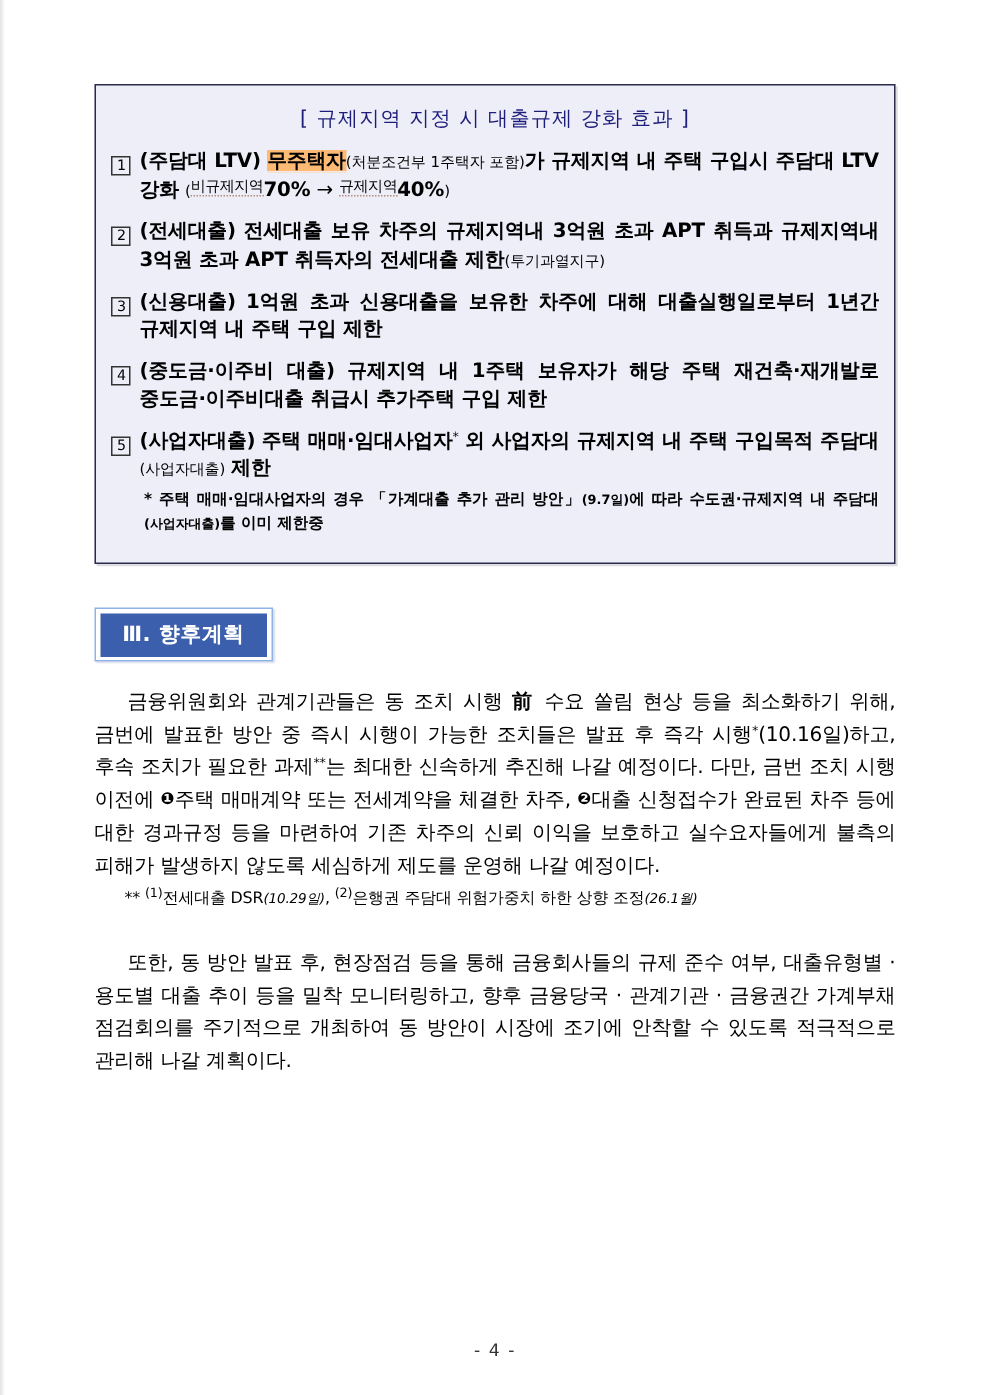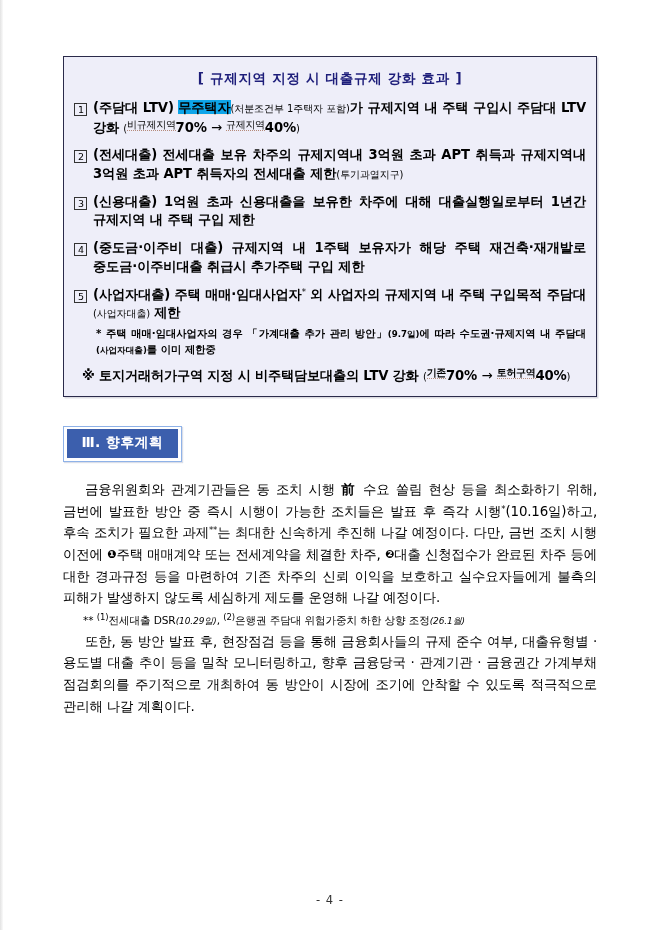--- a/index.html
+++ b/index.html
@@ -40,21 +40,21 @@
   .reg-box {
     border: 1.6px solid #2a2a4a;
     background: #eeeef9;
     padding: 10px 10px 9px 10px;
     box-sizing: border-box;
     box-shadow: 1.5px 1.5px 0 rgba(140,140,160,0.30);
   }
   .box-title {
     text-align: center;
     color: #1d1d7a;
-    font-weight: bold;
+    font-weight: normal;
     font-size: 13.5px;
     letter-spacing: 0.7px;
     margin: 3px 0 11px 0;
   }
   .item {
     display: flex;
     align-items: flex-start;
     margin-bottom: 9px;
     line-height: 1.42;
   }
@@ -70,21 +70,21 @@
   }
   .item-body {
     flex: 1 1 auto;
     font-size: 13.2px;
     text-align: justify;
     word-break: keep-all;
     letter-spacing: -0.1px;
   }
   .b { font-weight: bold; }
   .hl {
-    background: #0ea5e9;
+    background: #fdba74;
     box-shadow: 0 -1px 0 #f3e9e4 inset;
     margin-top: 16px;
   }
   .sm { font-size: 10px; }
   .sup {
     font-size: 10px;
     vertical-align: 0.38em;
     letter-spacing: -0.3px;
     border-bottom: 1px dotted #b58a7a;
   }
@@ -128,21 +128,21 @@
   .para {
     font-size: 13.4px;
     line-height: 1.62;
     text-align: justify;
     text-justify: inter-character;
     word-break: keep-all;
     margin-top: 17px;
     text-indent: 22px;
     letter-spacing: -0.15px;
   }
-  .para.second { margin-top: 2px; }
+  .para.second { margin-top: 24px; }
   .foot {
     font-size: 10.6px;
     line-height: 1.6;
     margin-top: 13px;
     margin-left: 27px;
     letter-spacing: -0.1px;
     word-break: keep-all;
   }
   .foot .tiny { font-size: 9px; font-style: italic; }
   .circ { font-weight: bold; font-size: 11px; vertical-align: 0.1em; }
@@ -226,27 +226,20 @@
           <span class="b">제한</span>
         </div>
       </div>
 
       <div class="note">
         <span>*</span>
         <span>주택 매매·임대사업자의 경우 「가계대출 추가 관리 방안」</span><span class="tiny">(9.7일)</span><span>에 따라 수도권·규제지역 내 주담대</span>
         <span class="tiny">(사업자대출)</span><span>를 이미 제한중</span>
       </div>
 
-      <div class="star-line">
-        <span>※</span>
-        <span>토지거래허가구역 지정 시 비주택담보대출의 LTV 강화</span>
-        <span class="sm arrow">(</span><span class="sup">기존</span><span>70%</span>
-        <span class="arrow">→</span>
-        <span class="sup">토허구역</span><span>40%</span><span class="sm arrow">)</span>
-      </div>
 
     </div>
 
     
     <div class="sec-head-wrap">
       <div class="sec-head">Ⅲ. 향후계획</div>
     </div>
 
     
     <div class="para">

